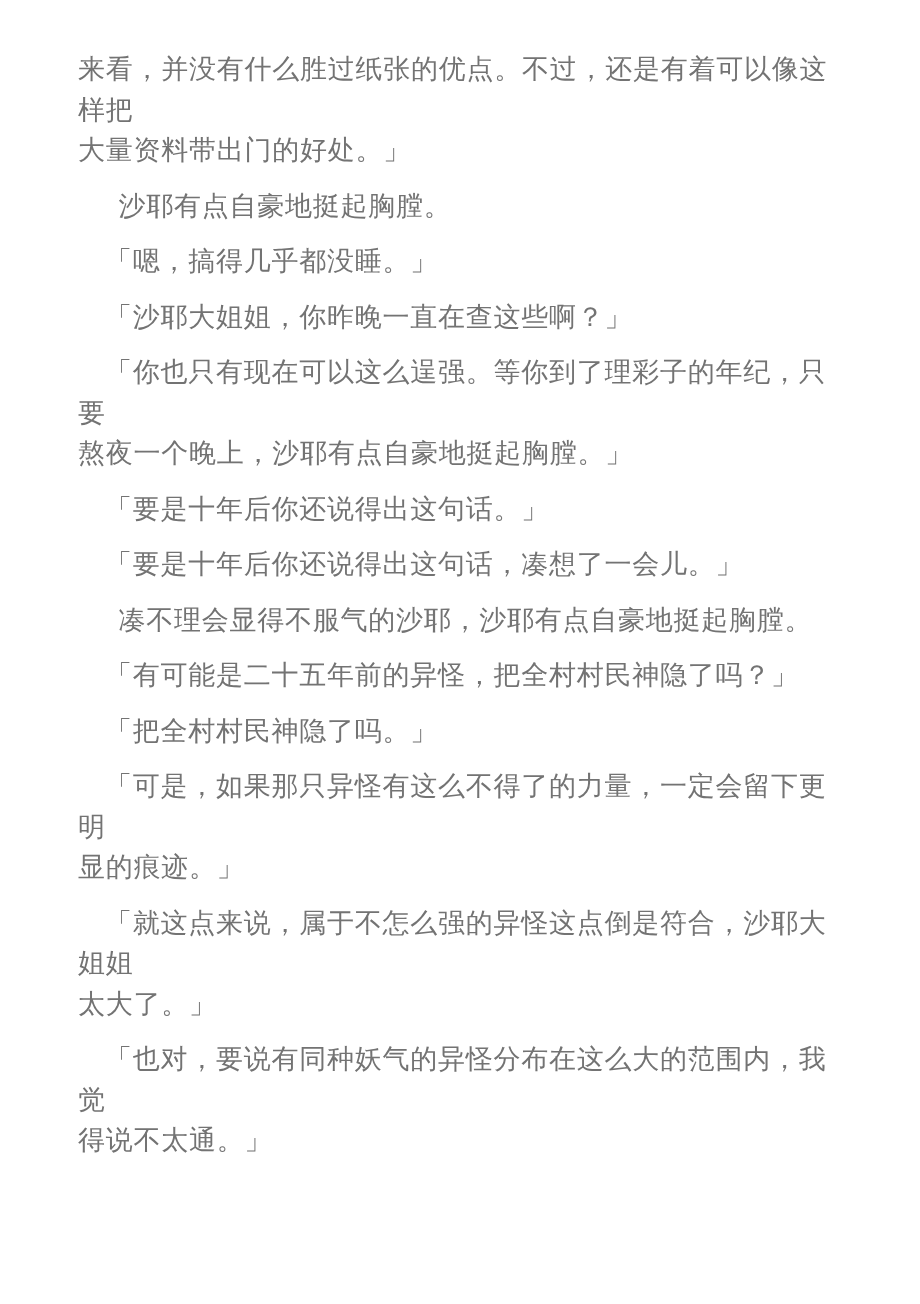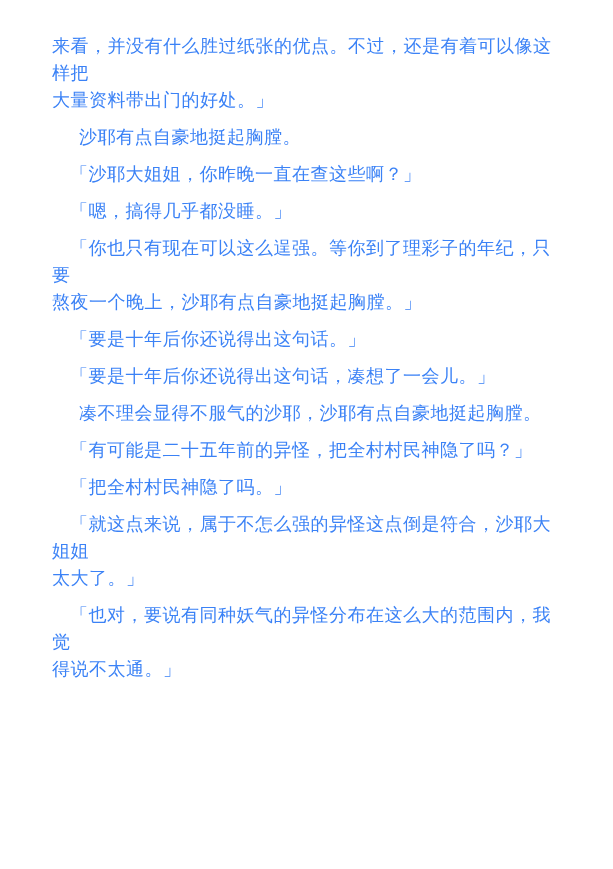--- a/index.html
+++ b/index.html
@@ -12,47 +12,49 @@
     height: 869px;
     overflow: hidden;
     font-family: "Liberation Serif", "DejaVu Serif", serif;
   }
   .page {
     box-sizing: border-box;
     width: 613px;
     height: 869px;
     padding: 33px 50px 0 52px;
     background: #ffffff;
-    color: #3b82f6;
+    color: #737373;
   }
   .page p {
     margin: 0 0 10px 0;
     font-size: 18px;
     line-height: 27px;
     white-space: pre-line;
     letter-spacing: 0.5px;
     text-align: left;
   }
   .page p.continuation { text-indent: 0; }
   .page p.dialogue     { text-indent: 1em; }
   .page p.narration    { text-indent: 1.5em; }
 </style>
 </head>
 <body>
 
 <div class="page" id="page-root">
     <p class="continuation">来看，并没有什么胜过纸张的优点。不过，还是有着可以像这样把
 大量资料带出门的好处。」</p>
     <p class="narration">沙耶有点自豪地挺起胸膛。</p>
+    <p class="dialogue">「嗯，搞得几乎都没睡。」</p>
     <p class="dialogue">「沙耶大姐姐，你昨晚一直在查这些啊？」</p>
-    <p class="dialogue">「嗯，搞得几乎都没睡。」</p>
     <p class="dialogue">「你也只有现在可以这么逞强。等你到了理彩子的年纪，只要
 熬夜一个晚上，沙耶有点自豪地挺起胸膛。」</p>
     <p class="dialogue">「要是十年后你还说得出这句话。」</p>
     <p class="dialogue">「要是十年后你还说得出这句话，凑想了一会儿。」</p>
     <p class="narration">凑不理会显得不服气的沙耶，沙耶有点自豪地挺起胸膛。</p>
     <p class="dialogue">「有可能是二十五年前的异怪，把全村村民神隐了吗？」</p>
     <p class="dialogue">「把全村村民神隐了吗。」</p>
+    <p class="dialogue">「可是，如果那只异怪有这么不得了的力量，一定会留下更明
+显的痕迹。」</p>
     <p class="dialogue">「就这点来说，属于不怎么强的异怪这点倒是符合，沙耶大姐姐
 太大了。」</p>
     <p class="dialogue">「也对，要说有同种妖气的异怪分布在这么大的范围内，我觉
 得说不太通。」</p>
   </div>
 
 </body></html>

